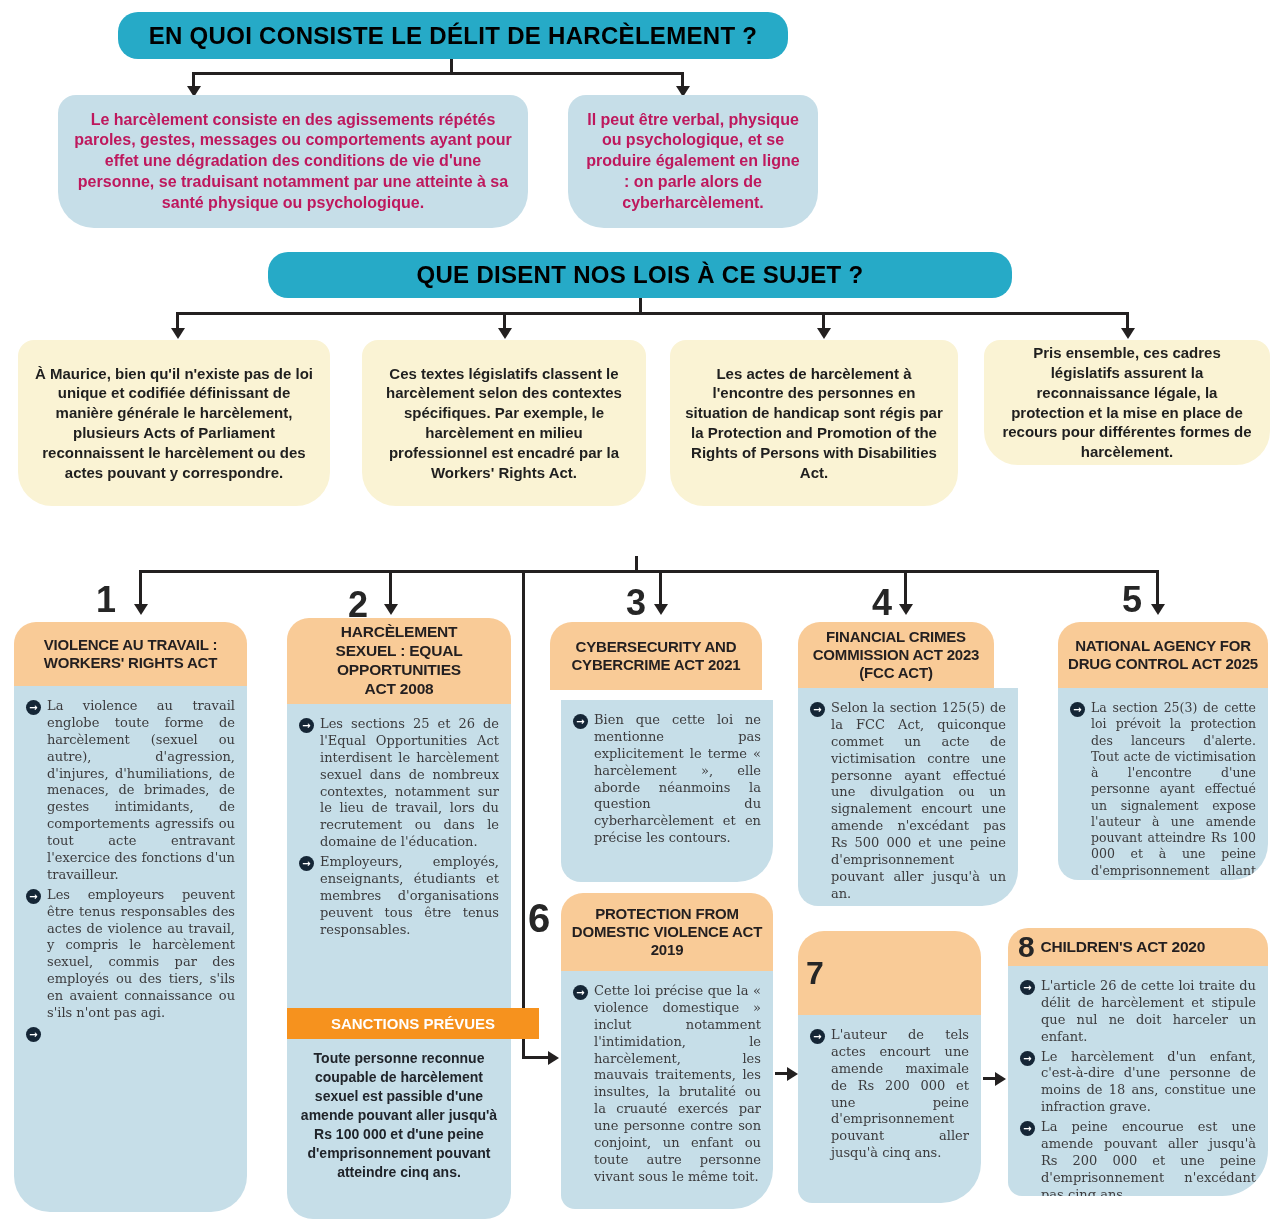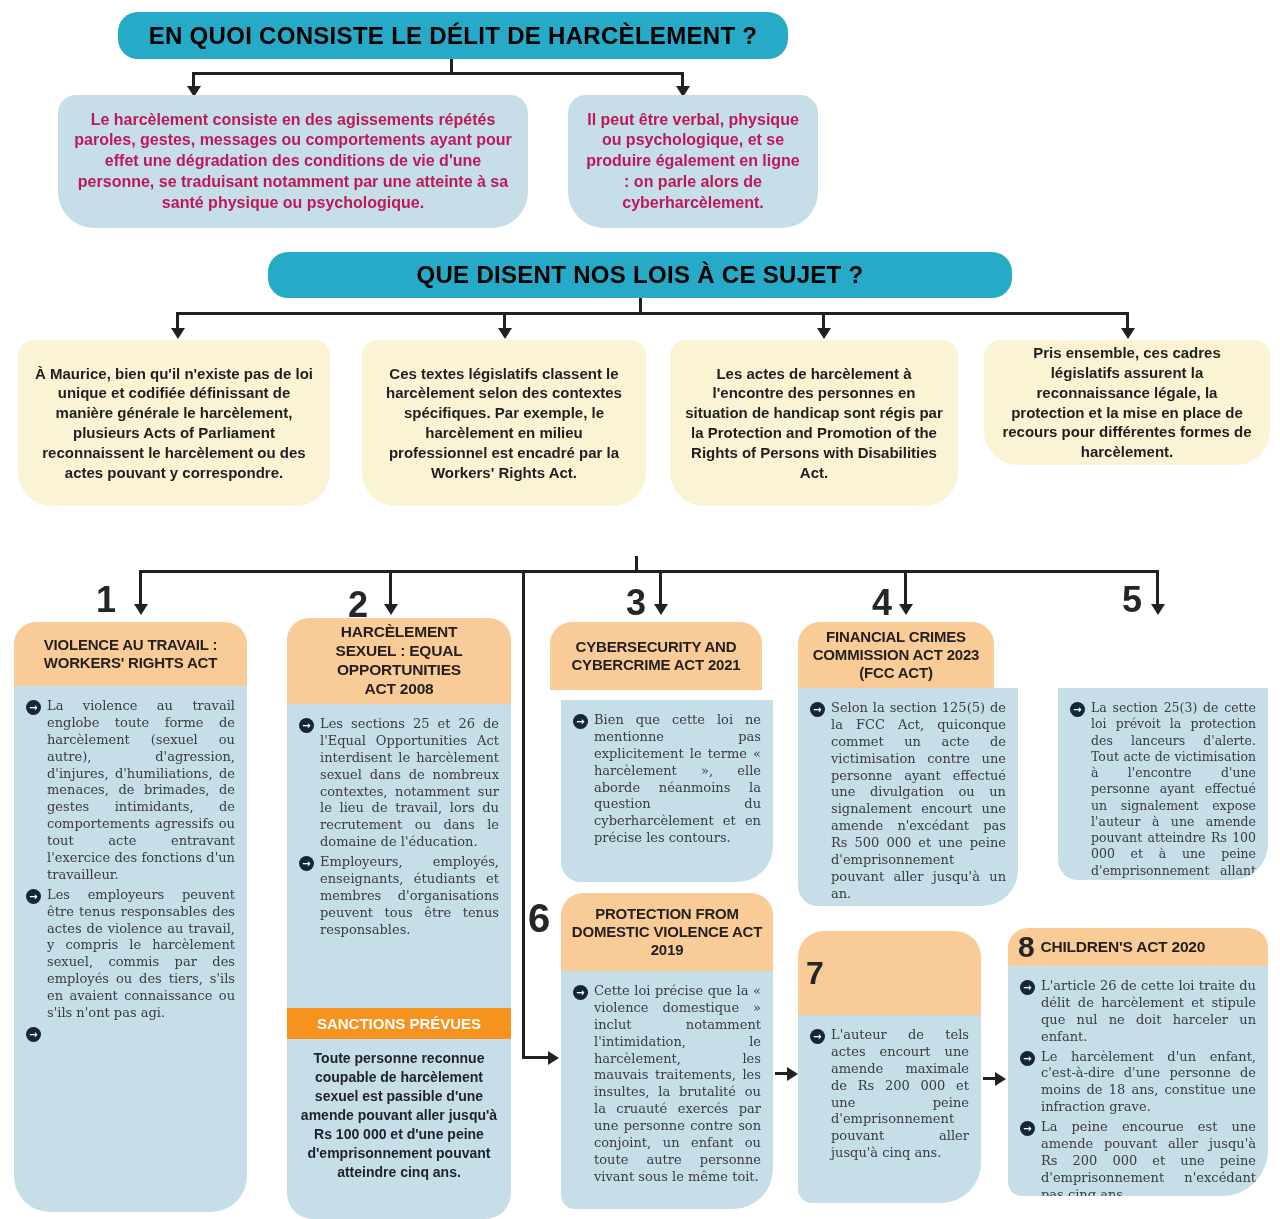--- a/index.html
+++ b/index.html
@@ -126,21 +126,21 @@
   <div class="abs col-body" style="left:287px;top:704px;width:224px;height:304px;border-radius:0;">
     <div class="bullet">
       <span class="bicon">→</span>
       <span class="btext">Les sections 25 et 26 de l'Equal Opportunities Act interdisent le harcèlement sexuel dans de nombreux contextes, notamment sur le lieu de travail, lors du recrutement ou dans le domaine de l'éducation.</span>
     </div>
     <div class="bullet">
       <span class="bicon">→</span>
       <span class="btext">Employeurs, employés, enseignants, étudiants et membres d'organisations peuvent tous être tenus responsables.</span>
     </div>
   </div>
-  <div class="abs band" style="left:287px;top:1008px;width:224px;height:31px;">SANCTIONS PRÉVUES</div>
+  <div class="abs band" style="left:287px;top:1008px;width:252px;height:31px;">SANCTIONS PRÉVUES</div>
   <div class="abs sanction-text" style="left:287px;top:1039px;width:224px;height:180px;">Toute personne reconnue coupable de harcèlement sexuel est passible d'une amende pouvant aller jusqu'à Rs 100 000 et d'une peine d'emprisonnement pouvant atteindre cinq ans.</div>
 
   <div class="abs col-hdr" style="left:550px;top:622px;width:212px;height:68px;">CYBERSECURITY AND CYBERCRIME ACT 2021</div>
   <div class="abs col-body" style="left:561px;top:700px;width:212px;height:182px;">
     <div class="bullet">
       <span class="bicon">→</span>
       <span class="btext">Bien que cette loi ne mentionne pas explicitement le terme « harcèlement », elle aborde néanmoins la question du cyberharcèlement et en précise les contours.</span>
     </div>
   </div>
 
@@ -163,20 +163,21 @@
   <div class="abs col-hdr" style="left:798px;top:931px;width:183px;height:84px;font-size:14.5px;border-radius:26px 26px 0 0;justify-content:flex-start;padding-left:8px;">
     <span class="bignum innum">7</span>
   </div>
   <div class="abs col-body" style="left:798px;top:1015px;width:183px;height:188px;border-radius:0 0 40px 14px;">
     <div class="bullet">
       <span class="bicon">→</span>
       <span class="btext">L'auteur de tels actes encourt une amende maximale de Rs 200 000 et une peine d'emprisonnement pouvant aller jusqu'à cinq ans.</span>
     </div>
   </div>
 
+  <div class="abs col-hdr" style="left:1058px;top:622px;width:210px;height:66px;">NATIONAL AGENCY FOR DRUG CONTROL ACT 2025</div>
   <div class="abs col-body" style="left:1058px;top:688px;width:210px;height:192px;font-size:12.5px;">
     <div class="bullet">
       <span class="bicon">→</span>
       <span class="btext">La section 25(3) de cette loi prévoit la protection des lanceurs d'alerte. Tout acte de victimisation à l'encontre d'une personne ayant effectué un signalement expose l'auteur à une amende pouvant atteindre Rs 100 000 et à une peine d'emprisonnement allant jusqu'à deux ans.</span>
     </div>
   </div>
 
   <div class="abs col-hdr" style="left:1008px;top:928px;width:260px;height:38px;font-size:15.5px;border-radius:20px 20px 0 0;justify-content:flex-start;padding-left:10px;">
     <span class="bignum innum" style="font-size:30px;">8</span>
     <span style="flex:1;text-align:left;">CHILDREN'S ACT 2020</span>

